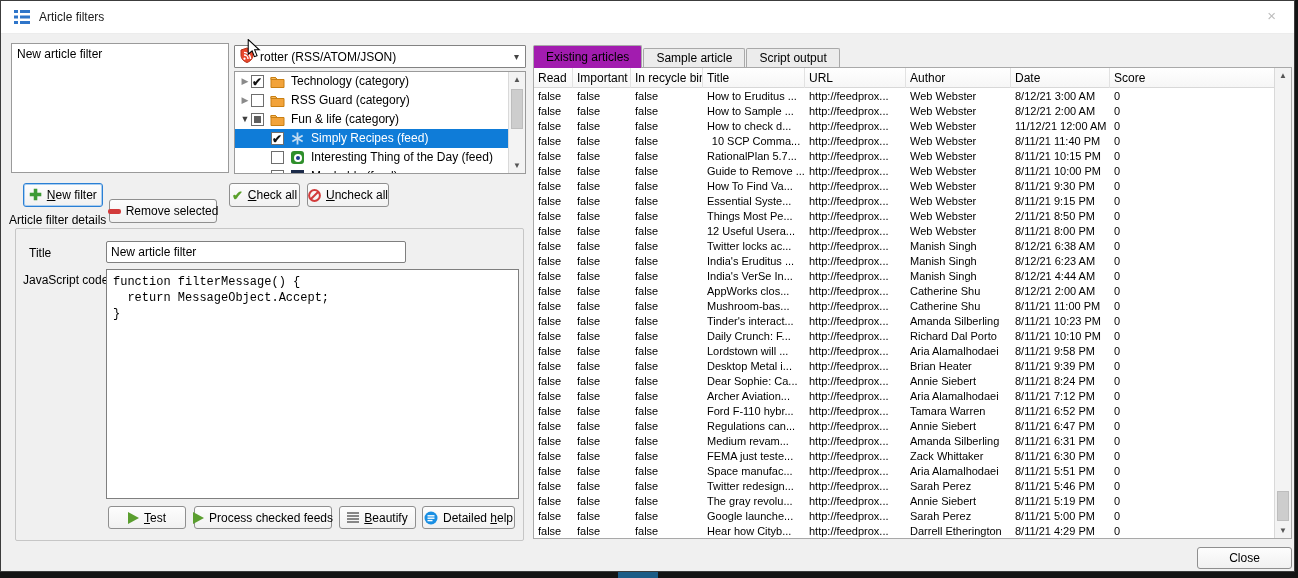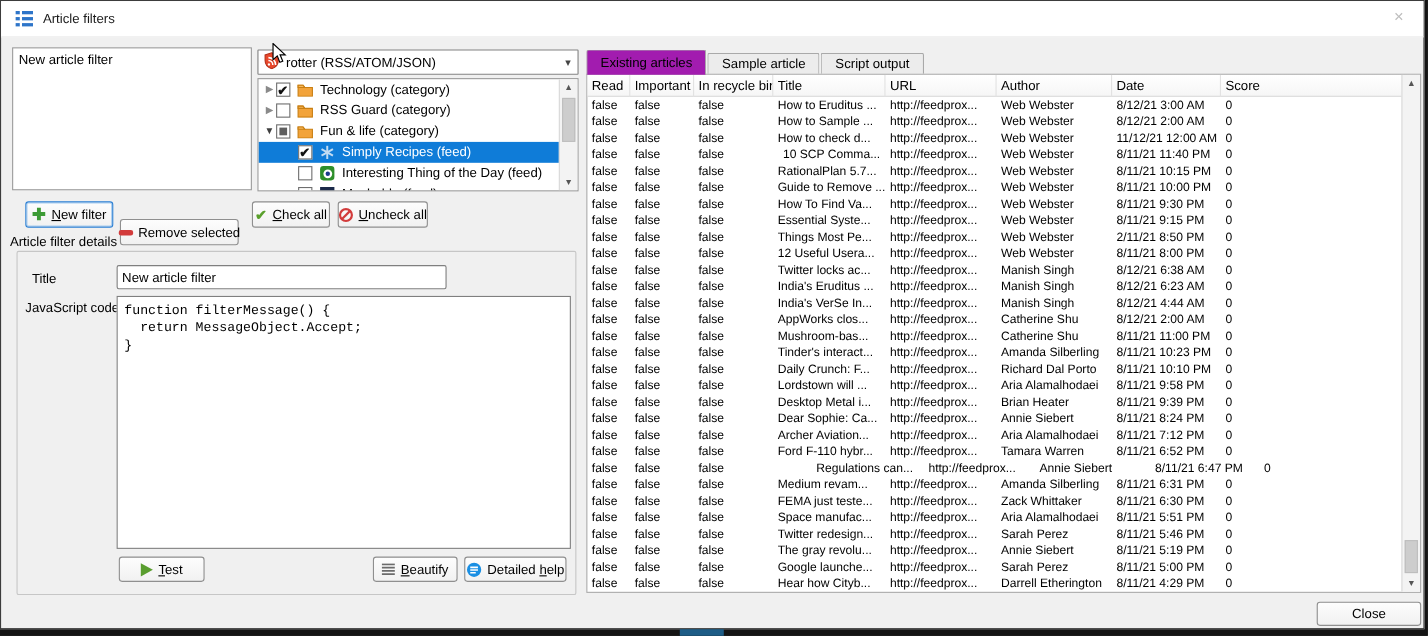--- a/index.html
+++ b/index.html
@@ -239,20 +239,26 @@
   <div class="code-area">function filterMessage() {
   return MessageObject.Accept;
 }</div>
 
   <div class="btn" style="left:107px;top:505px;width:78px;height:23px;">
     <span class="bico">
         <span class="play"></span>
       </span>
     <span><u>T</u>est</span>
   </div>
+  <div class="btn" style="left:193px;top:505px;width:138px;height:23px;">
+    <span class="bico">
+        <span class="play"></span>
+      </span>
+    <span>Process checked feeds</span>
+  </div>
   <div class="btn" style="left:338px;top:505px;width:77px;height:23px;">
     <span class="bico">
       <svg width="12" height="11" viewBox="0 0 12 11">
           <g stroke="#6b6b6b" stroke-width="1.6">
             <line x1="0" y1="1" x2="12" y2="1"></line>
             <line x1="0" y1="4" x2="12" y2="4"></line>
             <line x1="0" y1="7" x2="12" y2="7"></line>
             <line x1="0" y1="10" x2="12" y2="10"></line>
           </g>
         </svg>
@@ -508,21 +514,21 @@
           <span class="cell" style="width: 102px;">Ford F-110 hybr...</span>
           <span class="cell" style="width: 101px;">http://feedprox...</span>
           <span class="cell" style="width: 105px;">Tamara Warren</span>
           <span class="cell" style="width: 99px;">8/11/21 6:52 PM</span>
           <span class="cell" style="width: 166px;">0</span>
         </div>
         <div class="rrow">
           <span class="cell" style="width: 39px;">false</span>
           <span class="cell" style="width: 58px;">false</span>
           <span class="cell" style="width: 72px;">false</span>
-          <span class="cell" style="width: 102px; margin-left: 35px;">Regulations can...</span>
+          <span class="cell" style="width: 102px;">Regulations can...</span>
           <span class="cell" style="width: 101px;">http://feedprox...</span>
           <span class="cell" style="width: 105px;">Annie Siebert</span>
           <span class="cell" style="width: 99px;">8/11/21 6:47 PM</span>
           <span class="cell" style="width: 166px;">0</span>
         </div>
         <div class="rrow">
           <span class="cell" style="width: 39px;">false</span>
           <span class="cell" style="width: 58px;">false</span>
           <span class="cell" style="width: 72px;">false</span>
           <span class="cell" style="width: 102px;">Medium revam...</span>

